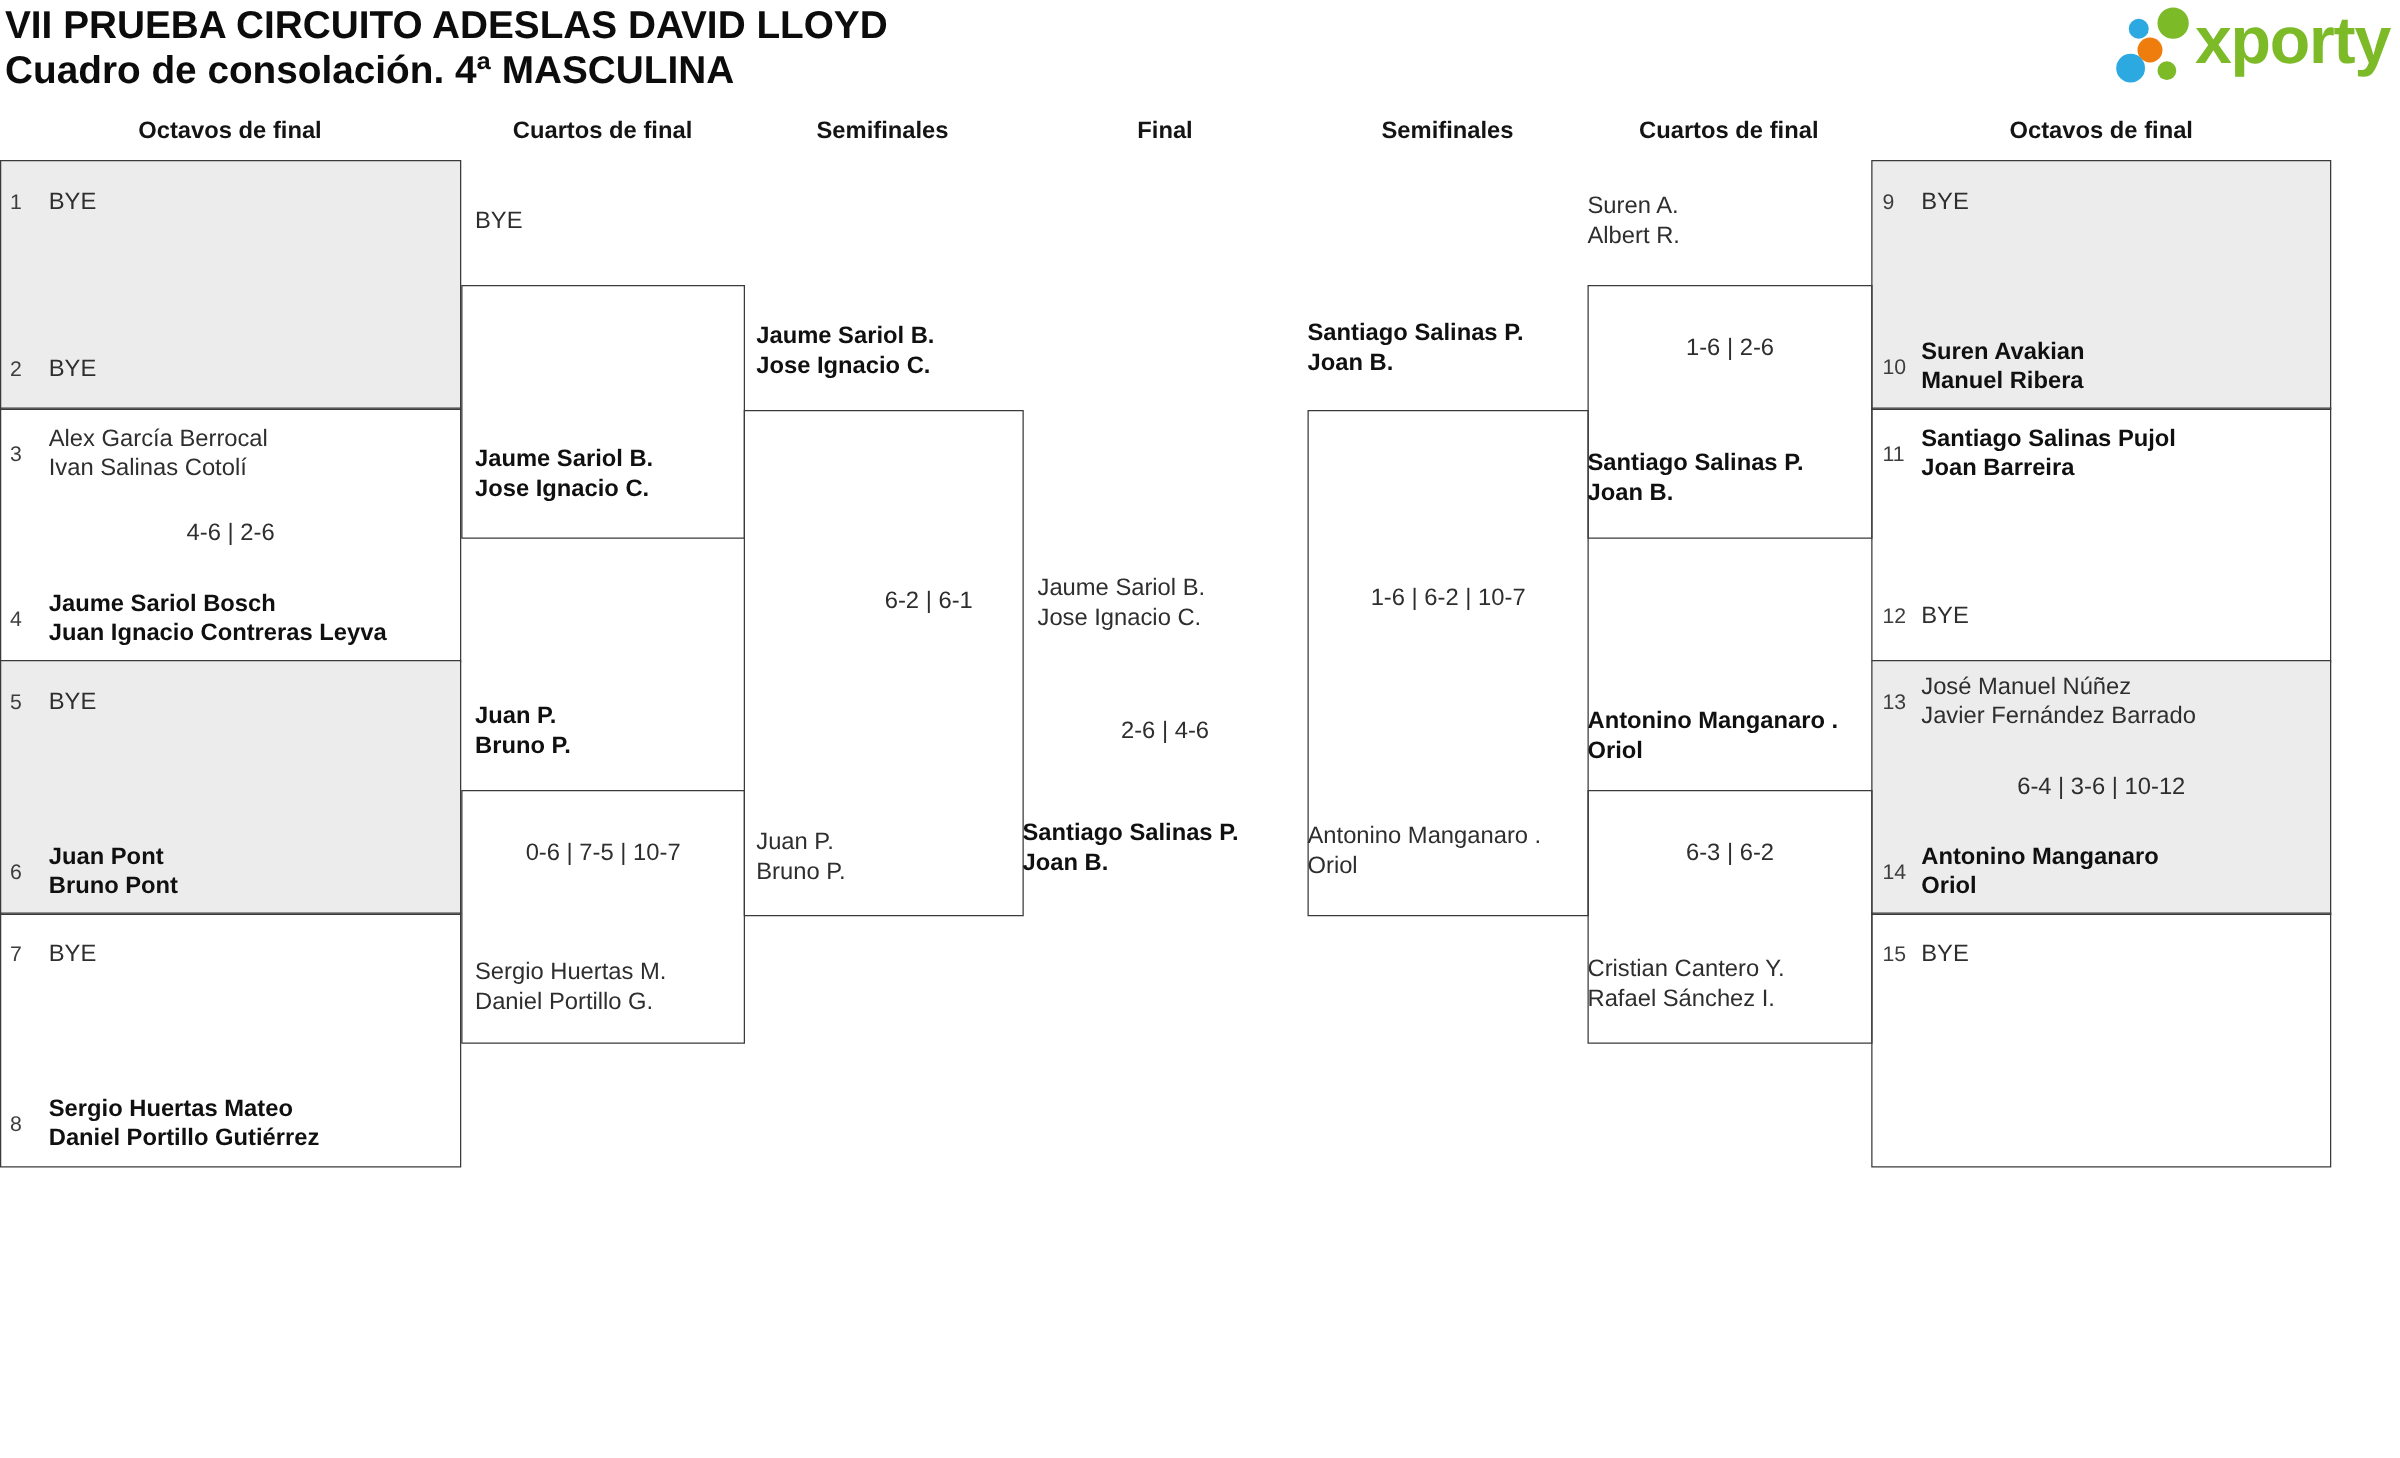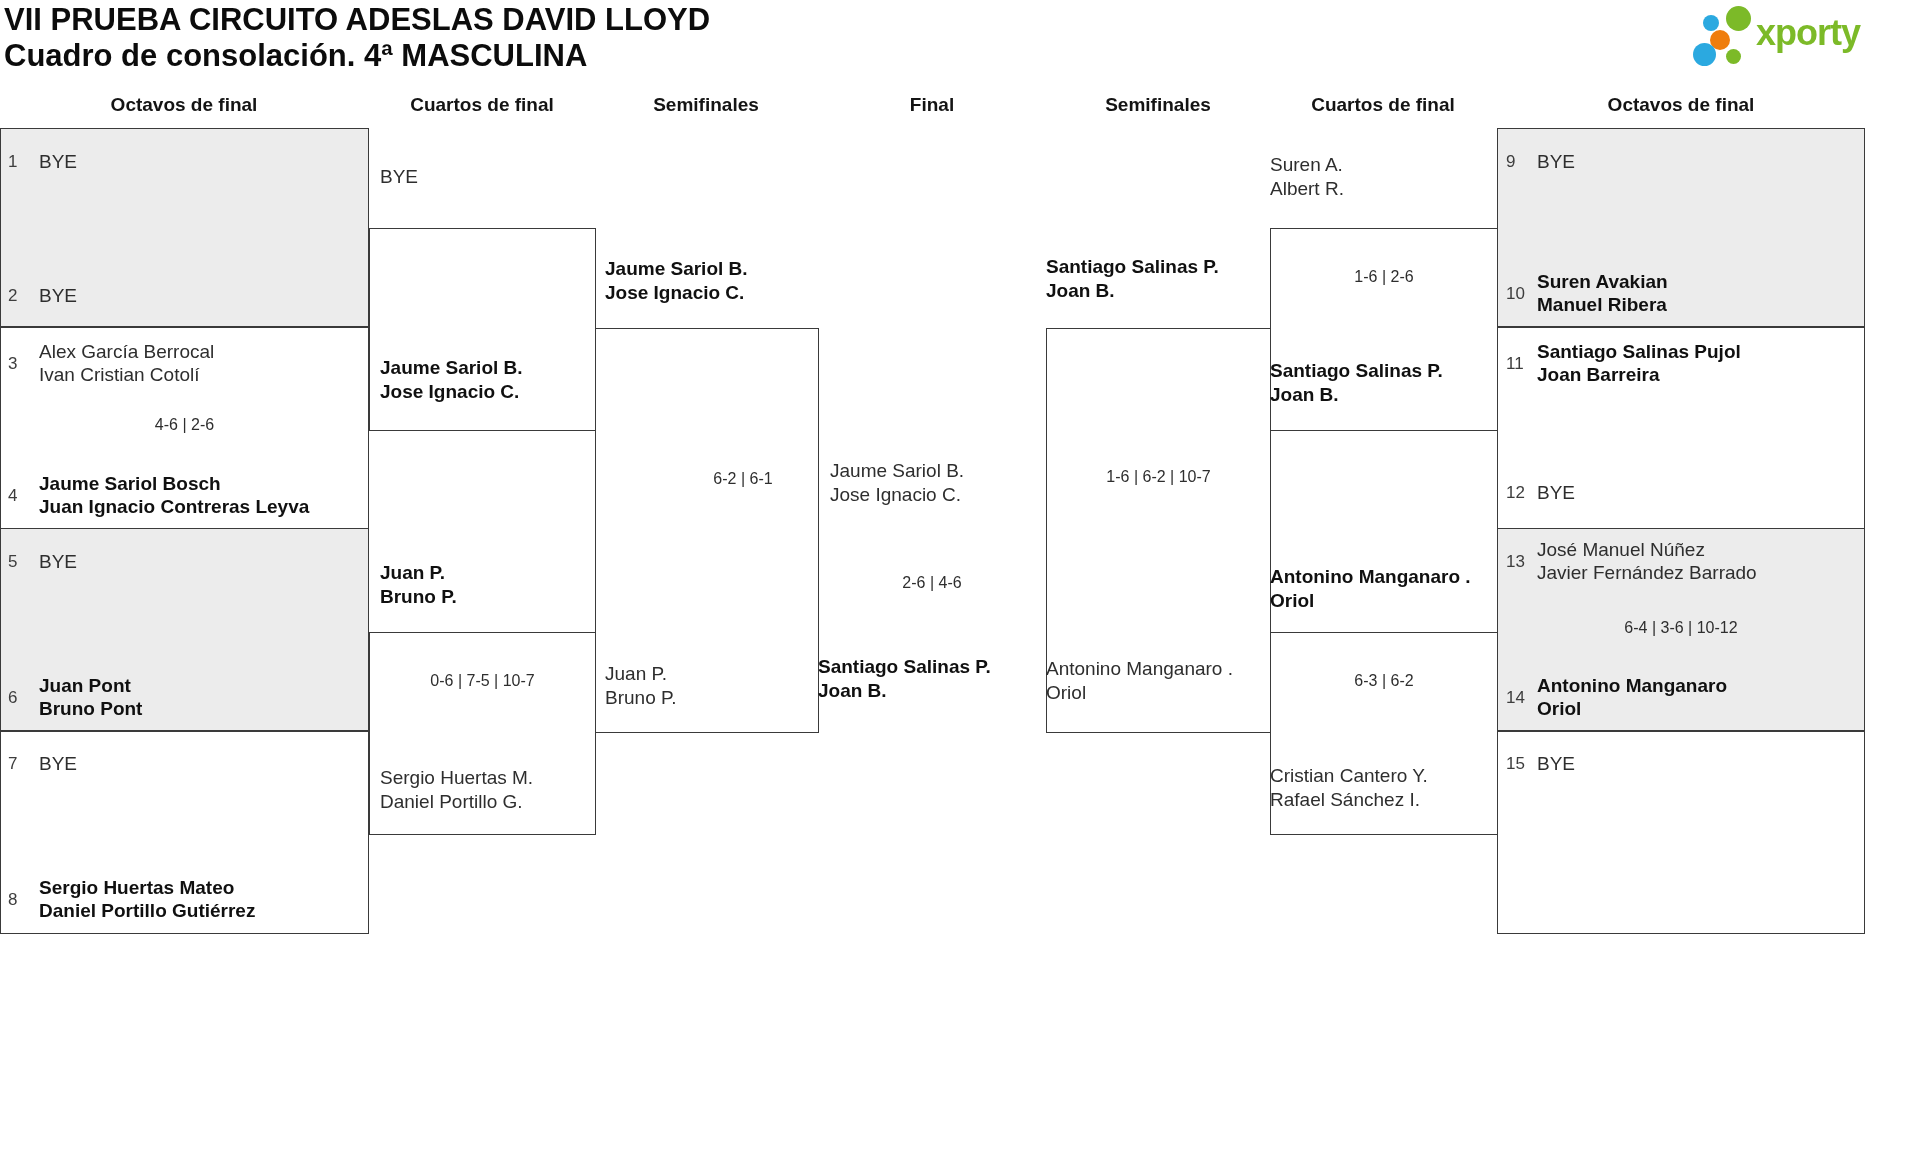--- a/index.html
+++ b/index.html
@@ -9,21 +9,21 @@
     -webkit-font-smoothing:antialiased;
   }
   .screen{position:relative;width:1568px;height:1166px;background:#fff;}
 
   
   .title{position:absolute;left:4px;top:2px;font-size:31px;line-height:36px;
          font-weight:700;color:#0c0c0c;letter-spacing:0;}
 
   
   .logo{position:absolute;left:1690px;top:0;width:230px;height:80px;}
-  .logo .word{position:absolute;left:66px;top:2px;font-size:36px;line-height:62px;
+  .logo .word{position:absolute;left:66px;top:2px;font-size:53px;line-height:62px;
               font-weight:700;letter-spacing:-1px;}
   .dot{position:absolute;border-radius:50%;}
 
   
   .rh{position:absolute;top:94px;transform:translateX(-50%);
       font-size:19px;font-weight:600;color:#141414;white-space:nowrap;}
 
   
   .mbox{position:absolute;border:1.5px solid #3a3a3a;box-sizing:border-box;background:transparent;}
   .shade{background:#ececec;}
@@ -33,21 +33,21 @@
         font-size:19px;line-height:23px;color:#2e2e2e;white-space:nowrap;}
   .team .num{font-size:17px;color:#3d3d3d;min-width:22px;}
   .team.bold .nm{font-weight:700;color:#101010;}
 
   
   .adv{position:absolute;font-size:19px;line-height:23.5px;color:#2e2e2e;white-space:nowrap;}
   .adv.bold{font-weight:700;color:#101010;}
   .adv.r{text-align:left;}
 
   
-  .score{position:absolute;font-size:16px;color:#2e2e2e;text-align:center;white-space:nowrap;}
+  .score{position:absolute;font-size:19px;color:#2e2e2e;text-align:center;white-space:nowrap;}
 </style>
 </head>
 <body>
 
 <div class="screen">
 
   <div class="title">
     <div>VII PRUEBA CIRCUITO ADESLAS DAVID LLOYD</div>
     <div>Cuadro de consolación. 4ª MASCULINA</div>
   </div>
@@ -95,21 +95,21 @@
   <div class="team" style="left:8px;top:284px;">
     <span class="num">2</span>
     <span class="nm">
         <div>BYE</div>
       </span>
   </div>
   <div class="team" style="left:8px;top:340px;">
     <span class="num">3</span>
     <span class="nm">
       <div>Alex García Berrocal</div>
-      <div>Ivan Cristian Cotolí</div>
+      <div>Ivan Salinas Cotolí</div>
     </span>
   </div>
   <div class="team bold" style="left:8px;top:472px;">
     <span class="num">4</span>
     <span class="nm">
       <div>Jaume Sariol Bosch</div>
       <div>Juan Ignacio Contreras Leyva</div>
     </span>
   </div>
   <div class="team" style="left:8px;top:550px;">

